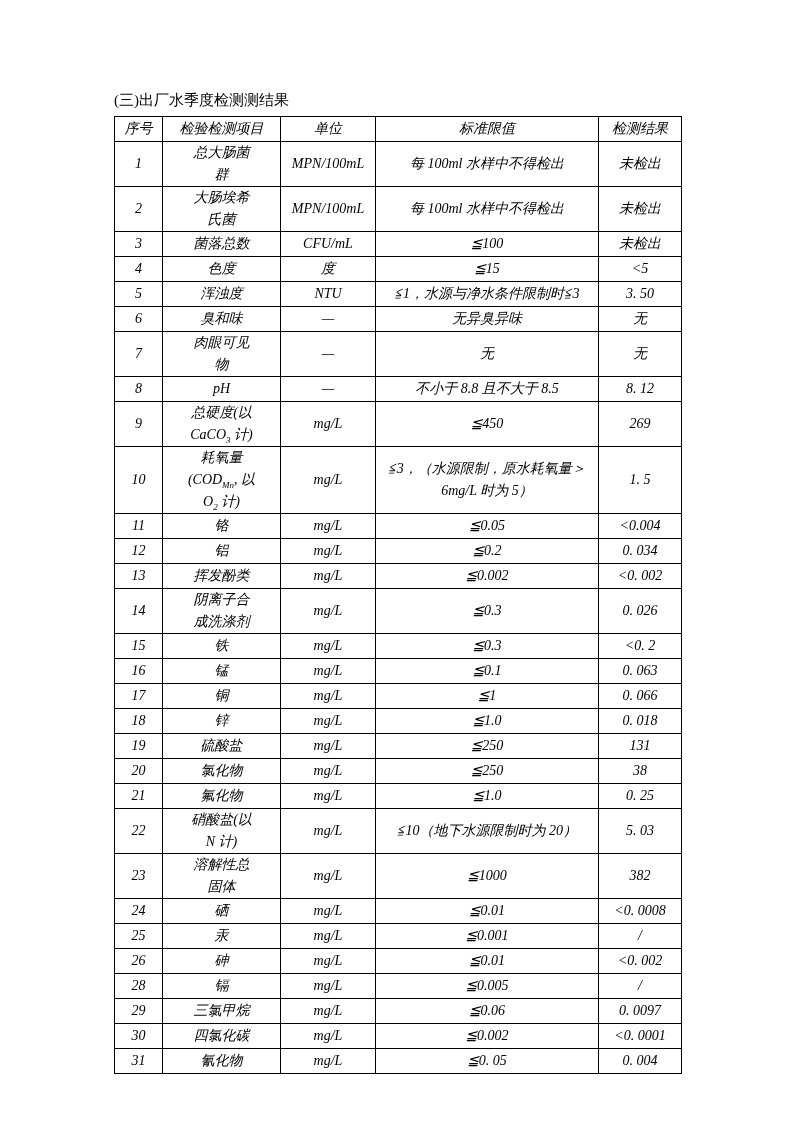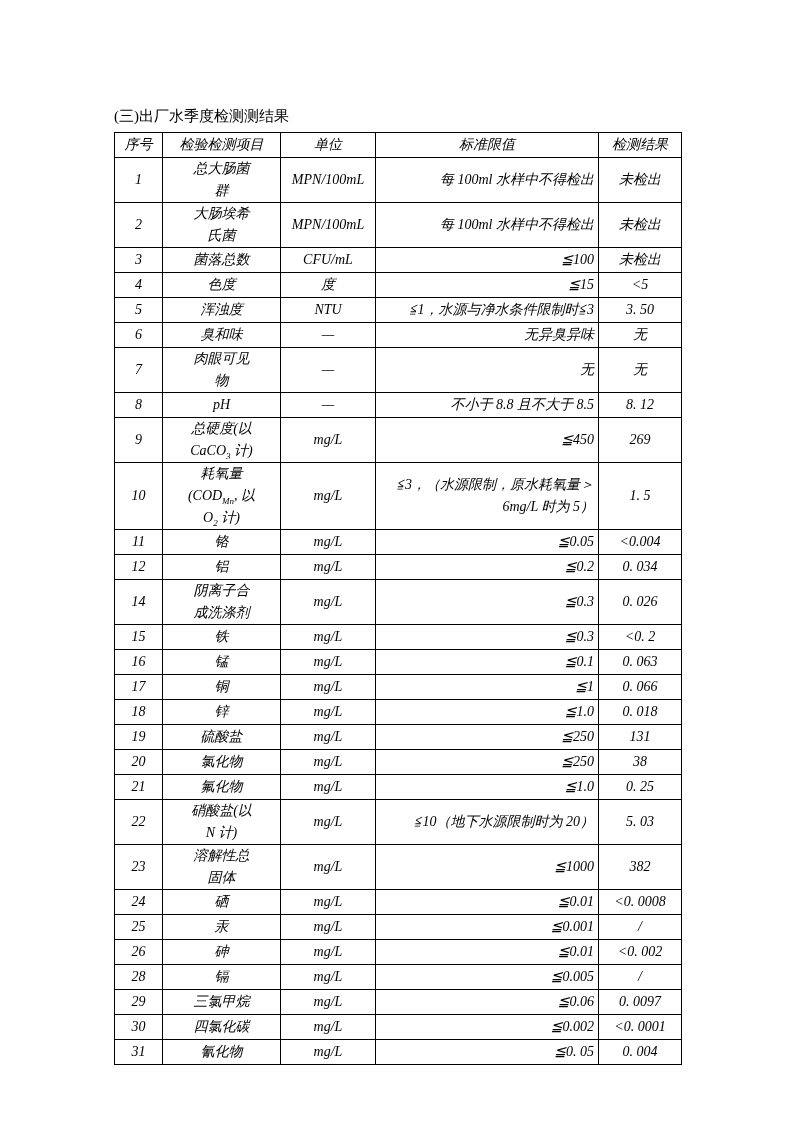--- a/index.html
+++ b/index.html
@@ -14,42 +14,42 @@
   }
   .page {
     position: absolute;
     left: 114px;
     top: 90px;
     width: 567px;
   }
   .title {
     font-size: 15px;
     line-height: 20px;
-    margin: 16px 0 6px 0;
+    margin: 0 0 6px 0;
     white-space: nowrap;
   }
   table.results {
     border-collapse: collapse;
     table-layout: fixed;
     width: 567px;
     font-style: italic;
   }
   th, td {
     border: 1px solid #000000;
     text-align: center;
     vertical-align: middle;
     font-size: 14px;
     font-weight: normal;
     line-height: 22px;
     height: 24px;
     padding: 0 2px;
     overflow: hidden;
   }
   td.c-item { padding: 0 24px; }
-  td.c-limit { padding: 0 4px; text-align: right; }
+  td.c-limit { padding: 0 4px; }
   sub {
     font-size: 9px;
     line-height: 0;
   }
 </style>
 </head>
 <body>
 
 <div class="page">
   <div class="title">(三)出厂水季度检测测结果</div>
@@ -161,20 +161,27 @@
   </tr>
 
   <tr>
     <td class="c-no">12</td>
     <td class="c-item">铝</td>
     <td class="c-unit">mg/L</td>
     <td class="c-limit">≦0.2</td>
     <td class="c-result">0. 034</td>
   </tr>
 
+  <tr>
+    <td class="c-no">13</td>
+    <td class="c-item">挥发酚类</td>
+    <td class="c-unit">mg/L</td>
+    <td class="c-limit">≦0.002</td>
+    <td class="c-result">&lt;0. 002</td>
+  </tr>
 
   <tr>
     <td class="c-no">14</td>
     <td class="c-item">阴离子合成洗涤剂</td>
     <td class="c-unit">mg/L</td>
     <td class="c-limit">≦0.3</td>
     <td class="c-result">0. 026</td>
   </tr>
 
   <tr>

